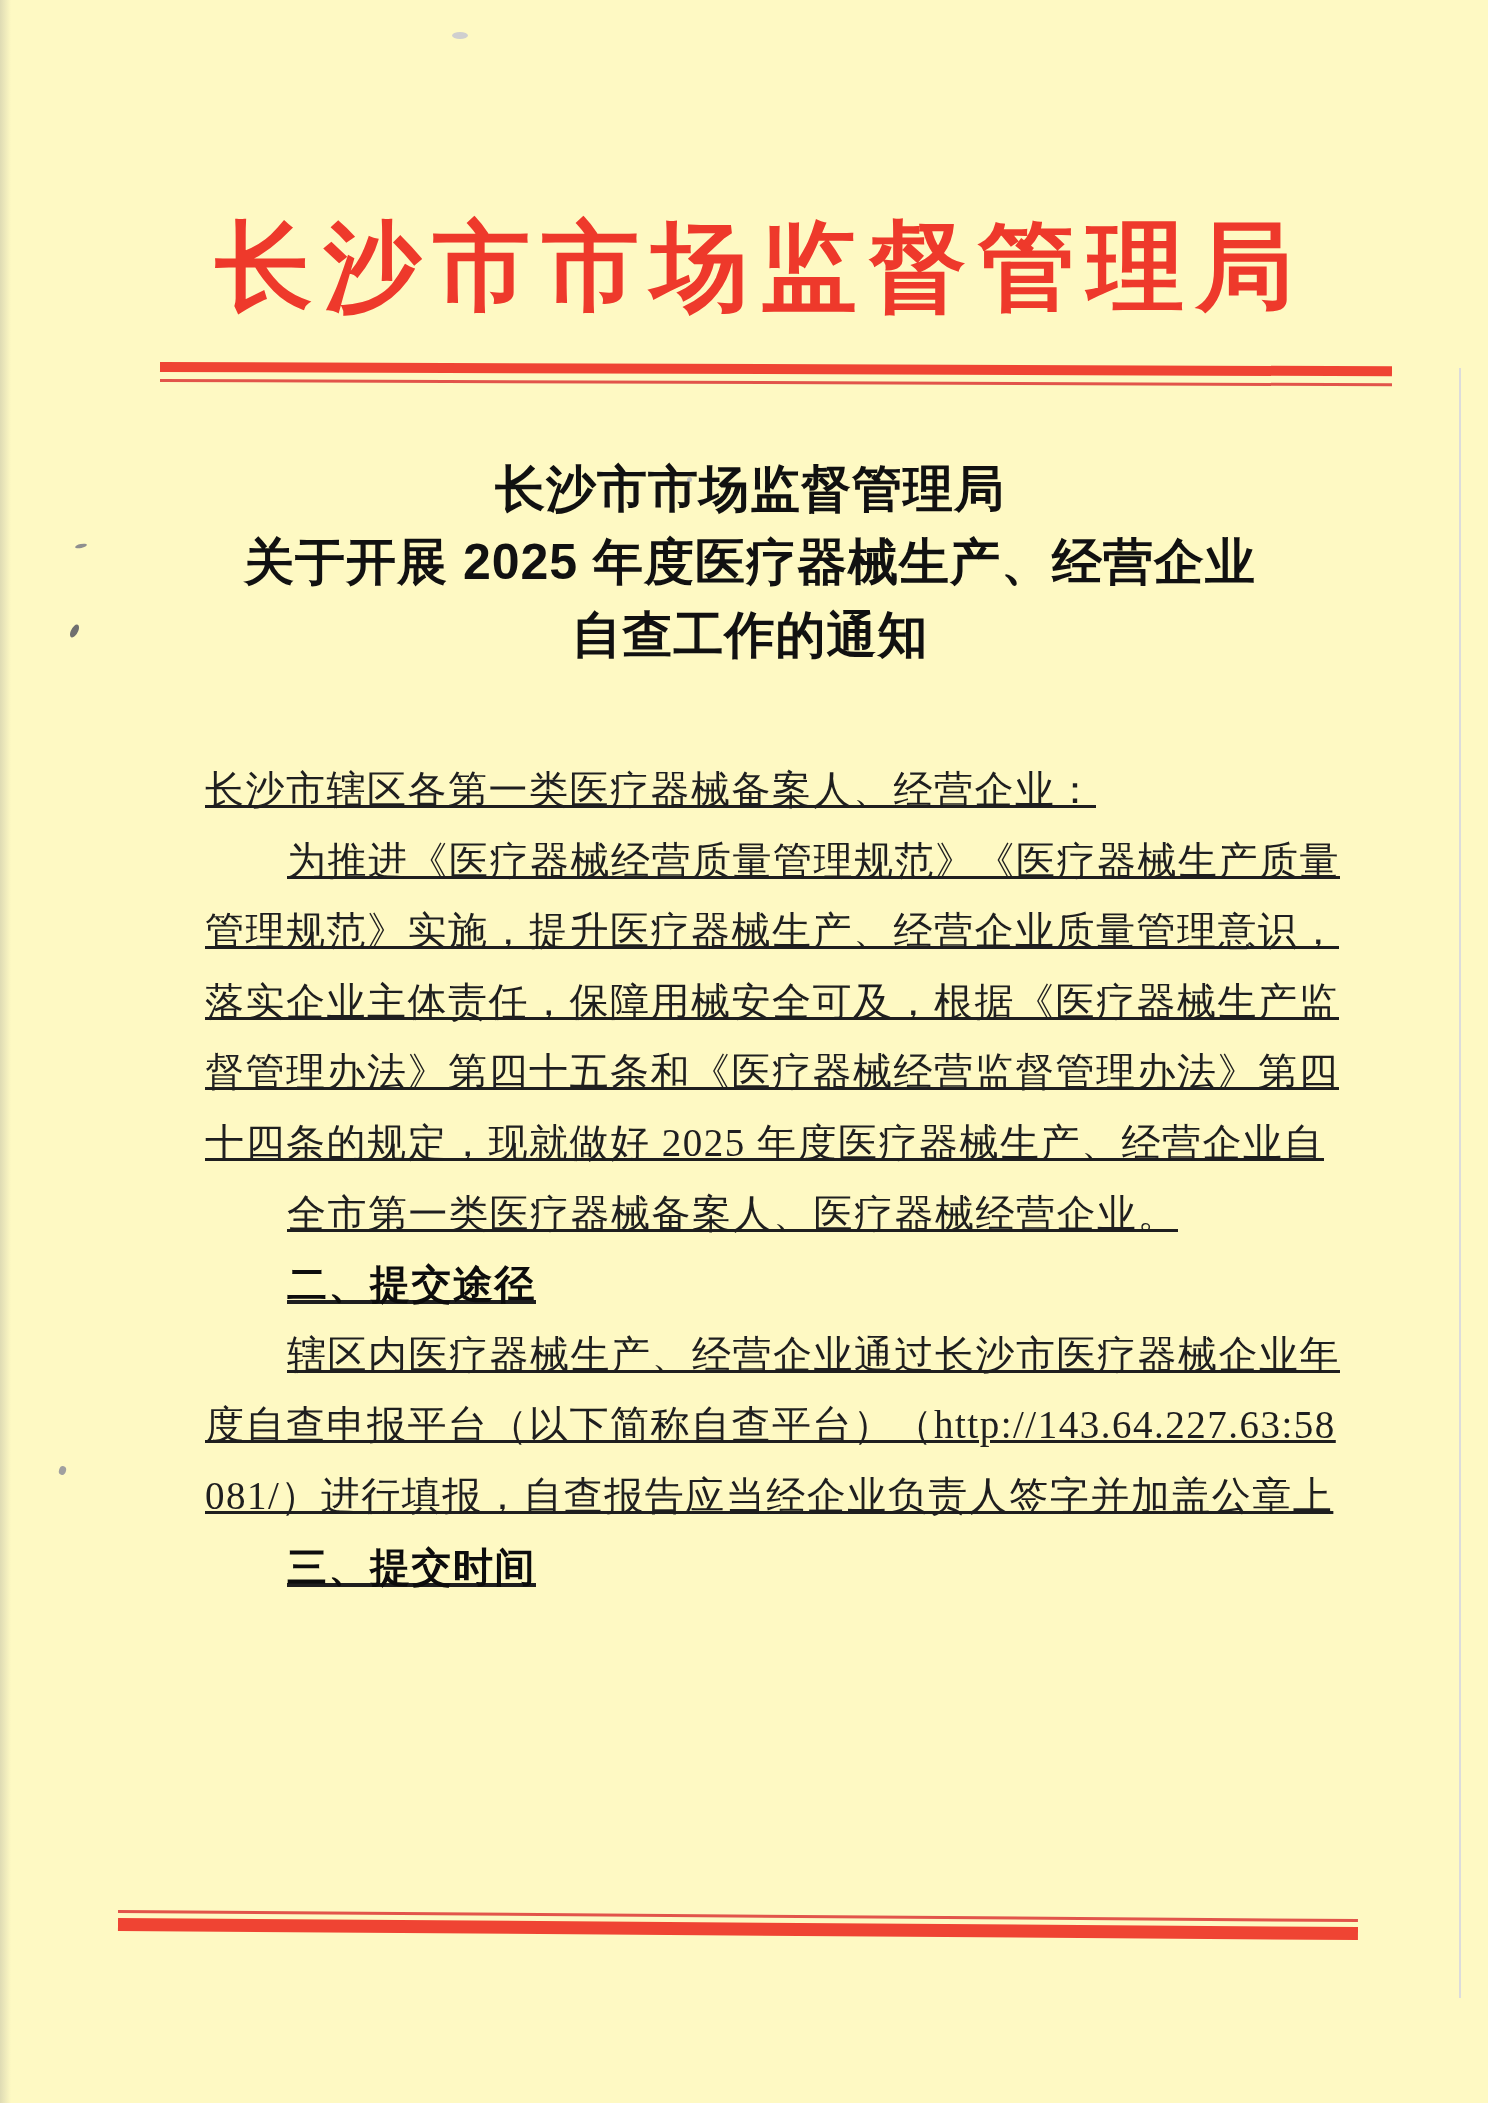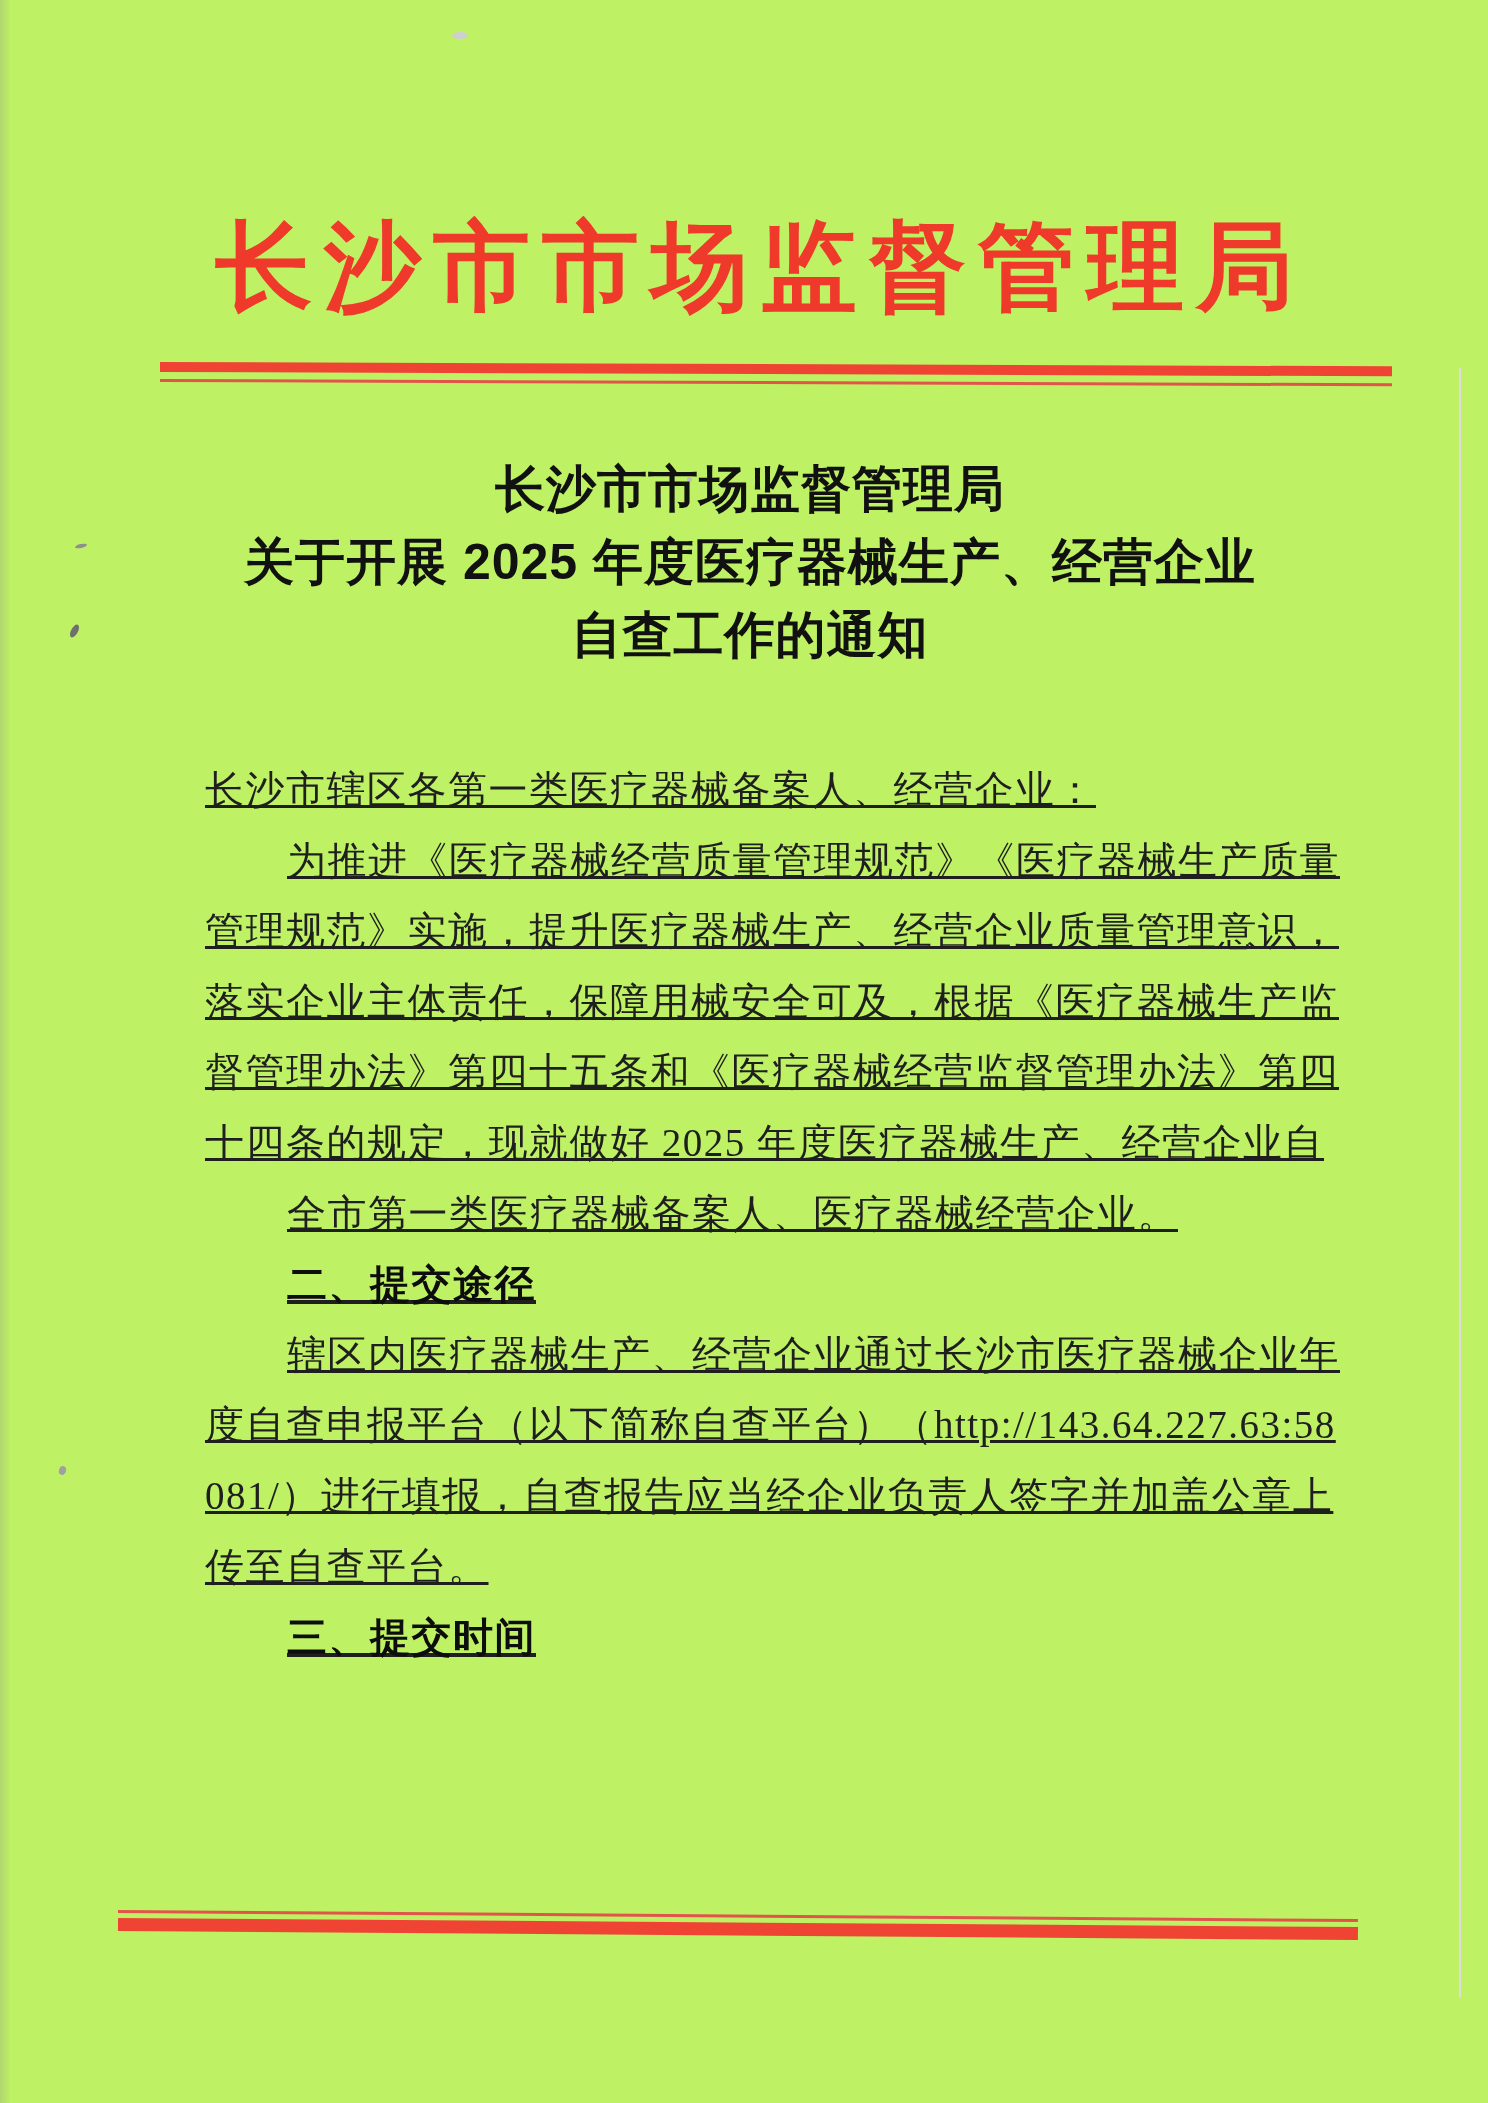--- a/index.html
+++ b/index.html
@@ -1,20 +1,20 @@
 <!DOCTYPE html>
 <html><head>
 <meta charset="utf-8">
 <style>
   html,body{margin:0;padding:0;background:#e9e9e9;}
   .page{
     position:relative;
     width:1488px;height:2103px;
     margin:0 auto;
-    background:#bef264;
+    background:#fef9c3;
     overflow:hidden;
     font-family:"Liberation Serif", serif;
     color:#1f1f1f;
   }
   
   .edge-left{
     position:absolute;left:0;top:0;width:11px;height:100%;
     background:linear-gradient(to right, rgba(140,140,140,.28), rgba(140,140,140,0));
   }
   .edge-right-line{
@@ -108,20 +108,19 @@
     <div class="ln indent">为推进《医疗器械经营质量管理规范》《医疗器械生产质量</div>
     <div class="ln">管理规范》实施，提升医疗器械生产、经营企业质量管理意识，</div>
     <div class="ln">落实企业主体责任，保障用械安全可及，根据《医疗器械生产监</div>
     <div class="ln">督管理办法》第四十五条和《医疗器械经营监督管理办法》第四</div>
     <div class="ln">十四条的规定，现就做好 2025 年度医疗器械生产、经营企业自</div>
     <div class="ln indent">全市第一类医疗器械备案人、医疗器械经营企业。</div>
     <div class="ln indent hd">二、提交途径</div>
     <div class="ln indent">辖区内医疗器械生产、经营企业通过长沙市医疗器械企业年</div>
     <div class="ln">度自查申报平台（以下简称自查平台）（http://143.64.227.63:58</div>
     <div class="ln">081/）进行填报，自查报告应当经企业负责人签字并加盖公章上</div>
-    <div class="ln">传至自查平台。</div>
     <div class="ln indent hd">三、提交时间</div>
   </div>
 
   <div class="rule bot-thin"></div>
   <div class="rule bot-thick"></div>
 
 </div>
 
 </body></html>

